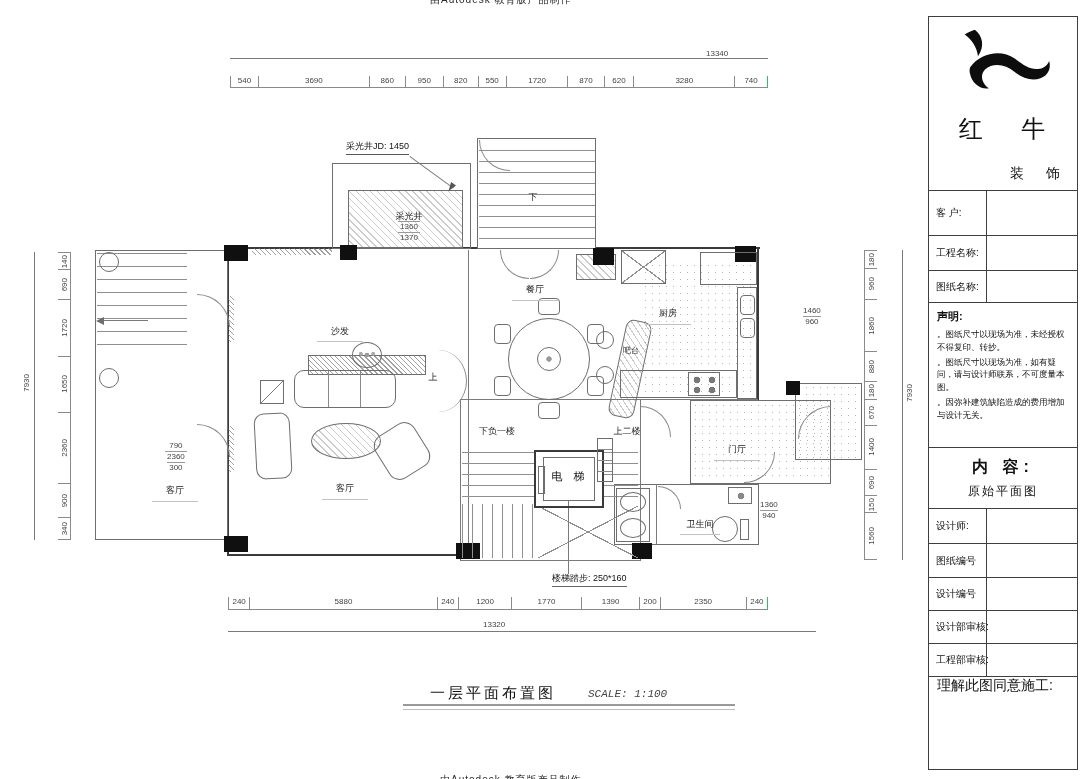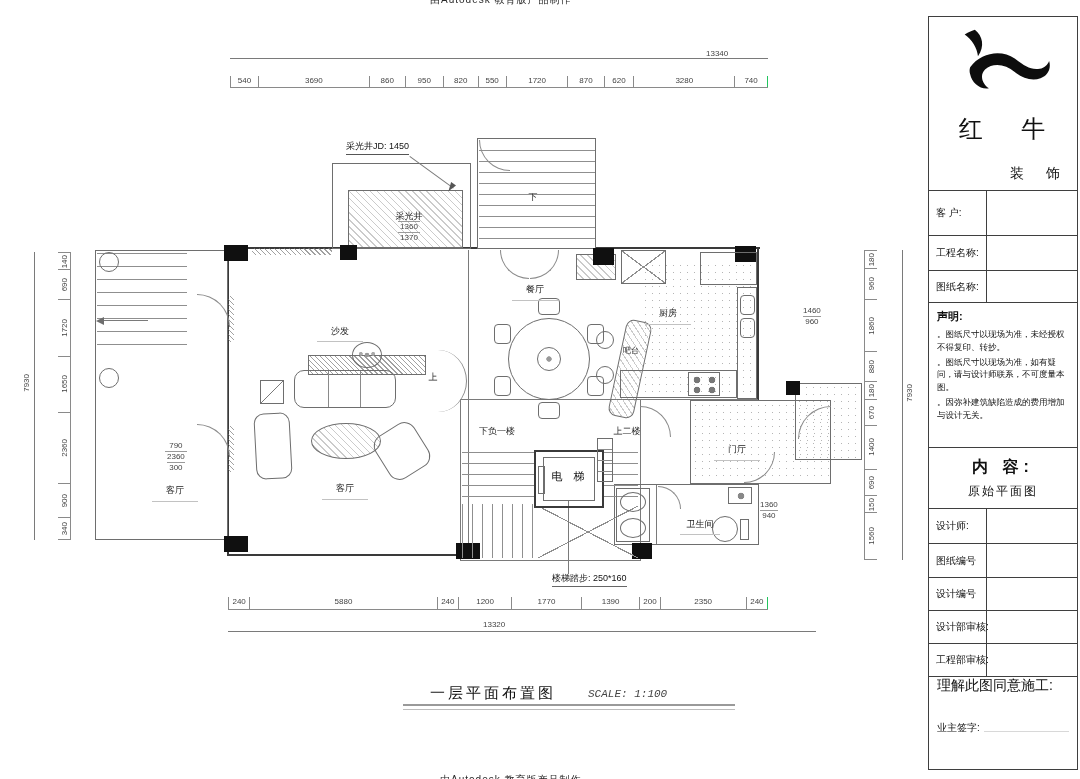--- a/index.html
+++ b/index.html
@@ -382,18 +382,14 @@
       <div class="tb-lab">设计部审核:</div>
       <div class="tb-val"></div>
     </div>
     <div class="tb-row" style="height:33px">
       <div class="tb-lab">工程部审核:</div>
       <div class="tb-val"></div>
     </div>
     <div class="tb-row" style="height:38px;border-bottom:none;align-items:flex-start;padding:0 0 2px 8px;font-size:14px">
       <div>理解此图同意施工:</div>
     </div>
-    <div class="tb-row" style="height:25px;border-bottom:none;align-items:center;padding-left:8px;font-size:10px">
-      <div>业主签字:</div>
-      <div style="flex:1;height:1px;background:#d8d8d8;margin:8px 8px 0 4px"></div>
-    </div>
   </div>
 </div>
 
 </body></html>

